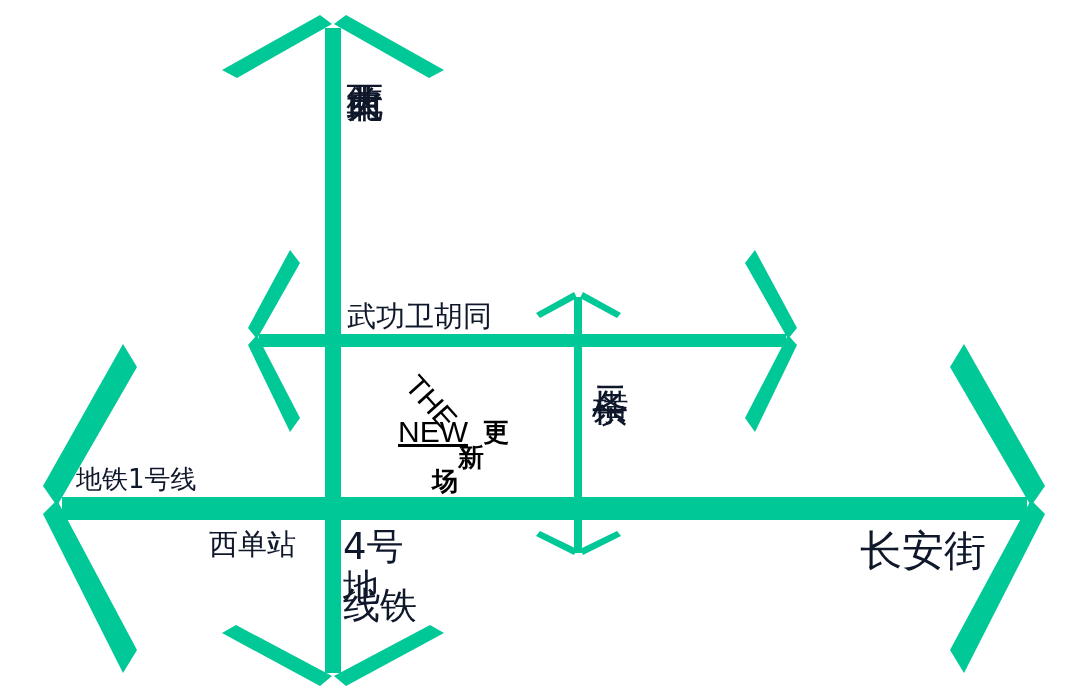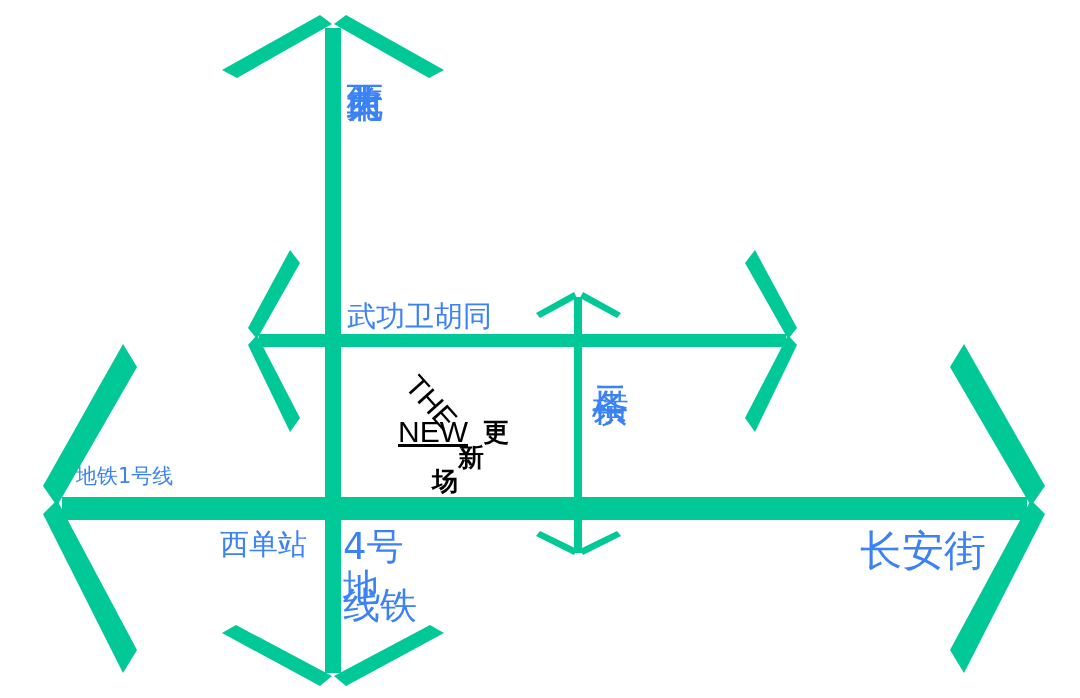--- a/index.html
+++ b/index.html
@@ -1,21 +1,21 @@
 <!DOCTYPE html>
 <html><head>
   <meta charset="utf-8">
   <style>
     html, body { margin: 0; padding: 0; background: #ffffff; }
     body { width: 1080px; height: 698px; overflow: hidden; position: relative; }
     #map { position: absolute; left: 0; top: 0; width: 1080px; height: 698px; }
     .road { fill: #00c896; }
     .label-gray {
       position: absolute;
-      color: #3b82f6;
+      color: #0f172a;
       font-family: "DejaVu Sans", sans-serif;
       white-space: nowrap;
       line-height: 1;
     }
     .vertical { writing-mode: vertical-rl; text-orientation: upright; letter-spacing: 0; }
     .label-black {
       position: absolute;
       color: #000000;
       font-family: "Liberation Sans", sans-serif;
       white-space: nowrap;
@@ -76,23 +76,23 @@
     <polygon class="road" points="580,549 617,531 621,536 583,555"></polygon>
   </g>
 </svg>
 
 <div class="label-gray vertical" style="left:345px; top:56px; font-size:37px; line-height:1.06;">西单北大街</div>
 
 <div class="label-gray" style="left:347px; top:302px; font-size:29px;">武功卫胡同</div>
 
 <div class="label-gray vertical" style="left:590px; top:360px; font-size:37px; line-height:1.05;">横二条</div>
 
-<div class="label-gray" style="left:76px; top:466px; font-size:21px;">地铁1号线</div>
+<div class="label-gray" style="left:76px; top:466px; font-size:26px;">地铁1号线</div>
 
-<div class="label-gray" style="left:220px; top:530px; font-size:29px;">西单站</div>
+<div class="label-gray" style="left:209px; top:530px; font-size:29px;">西单站</div>
 
 <div class="label-gray" style="left:860px; top:530px; font-size:42px;">长安街</div>
 
 <div class="label-gray" style="left:343px; top:527px; font-size:37px; line-height:1.1; width:80px; white-space:normal; word-break:break-all;">4号地</div>
 <div class="label-gray" style="left:343px; top:587px; font-size:37px;">线铁</div>
 
 <div class="label-black" style="left:422px; top:370px; font-size:30px; transform: rotate(48deg); transform-origin: left top;">THE</div>
 <div class="label-black" style="left:398px; top:417px; font-size:30px;text-decoration:underline;">NEW</div>
 <div class="label-black cn-black" style="left:483px; top:419px; font-size:26px;">更</div>
 <div class="label-black cn-black" style="left:458px; top:444px; font-size:26px;">新</div>

